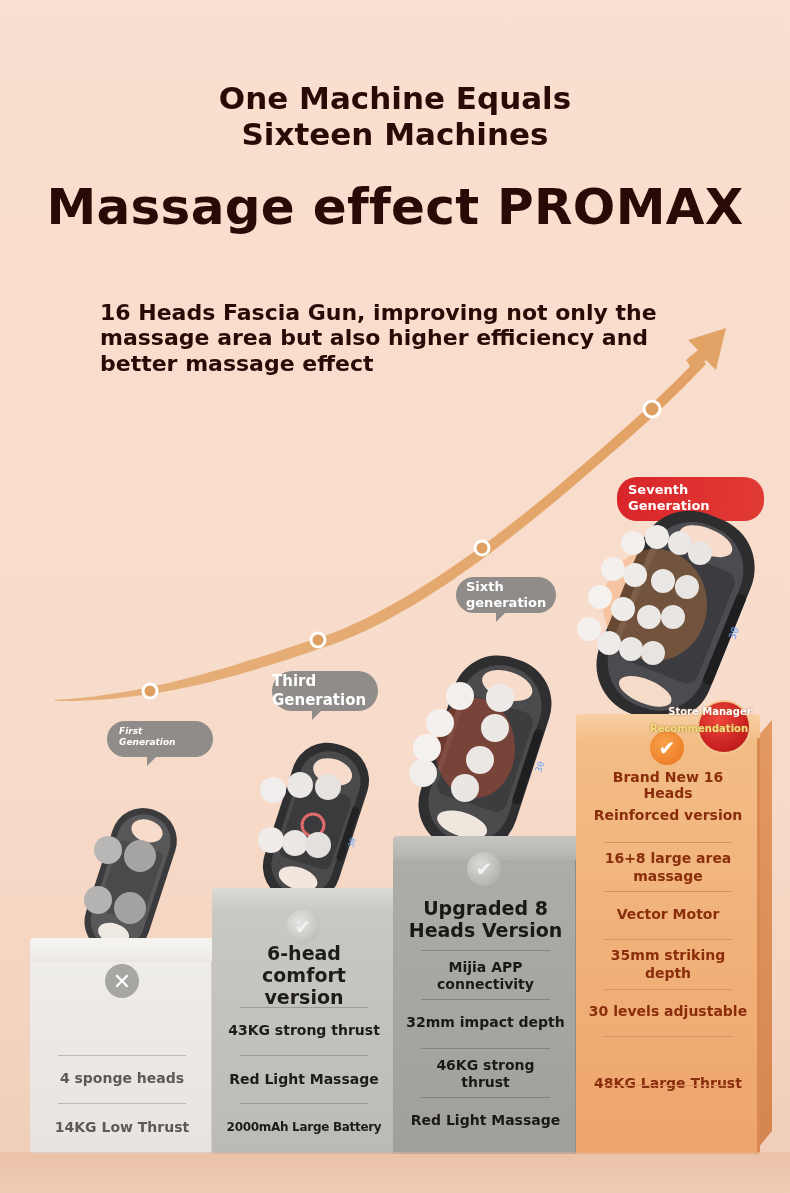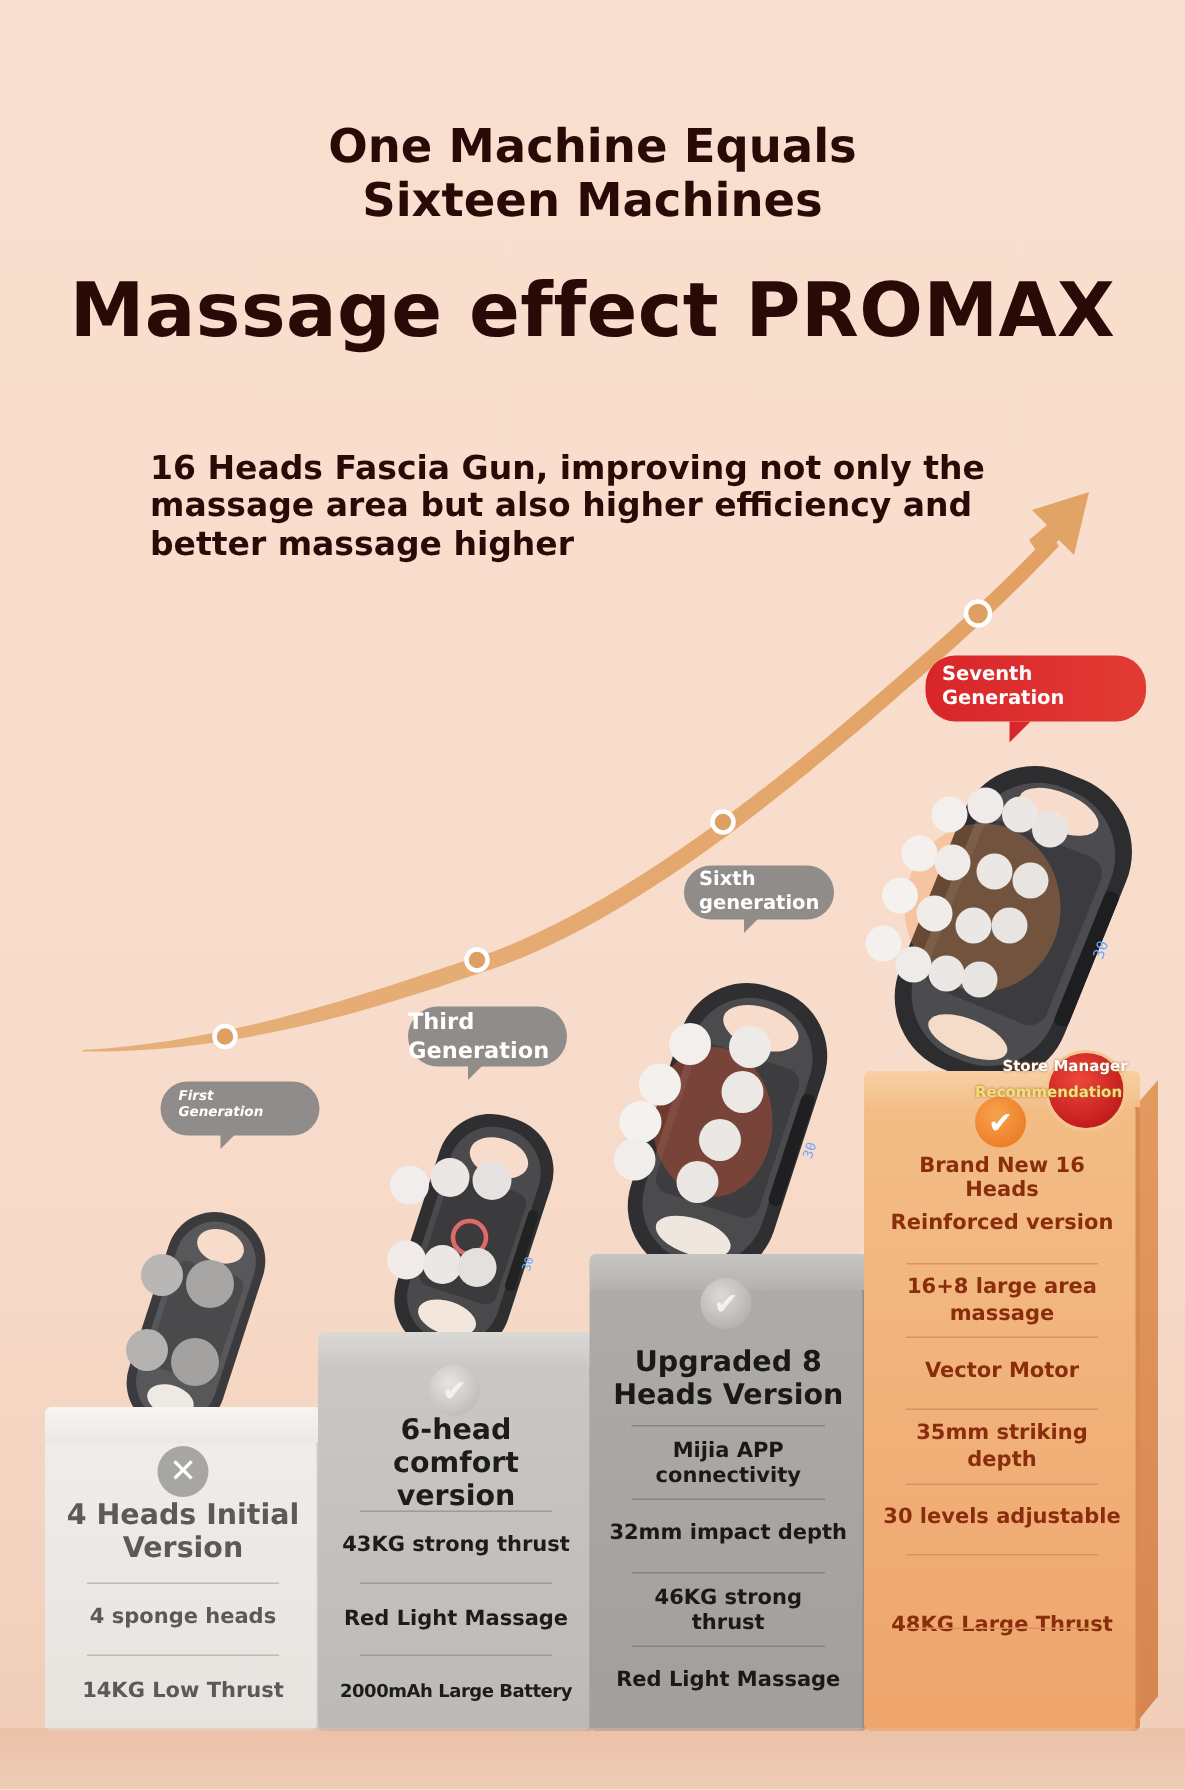--- a/index.html
+++ b/index.html
@@ -43,21 +43,21 @@
   }
   .bubble::after {
     content: "";
     position: absolute;
     left: 40px;
     bottom: -9px;
     border-left: 0 solid transparent;
     border-right: 10px solid transparent;
     border-top: 10px solid #8f8c89;
   }
-  .bubble.red { background: linear-gradient(90deg, #d9252a, #e23b34); border-radius: 20px; }
+  .bubble.red { background: linear-gradient(90deg, #d9252a, #e23b34); border-radius: 20px; margin-top: 40px; }
   .bubble.red::after { border-top-color: #d9262a; left: 56px; bottom: -14px; border-right-width: 14px; border-top-width: 14px; }
   #bubble-first { left: 107px; top: 721px; width: 106px; height: 36px; font-size: 9px; border-radius: 18px; padding: 5px 12px; font-style: italic; }
   #bubble-third { left: 272px; top: 671px; width: 106px; height: 40px; font-size: 15px; padding: 1px 0 0 0; border-radius: 20px; }
   #bubble-sixth { left: 456px; top: 577px; width: 100px; height: 36px; font-size: 13px; padding: 2px 10px; }
   #bubble-seventh { left: 617px; top: 437px; width: 147px; height: 44px; font-size: 13px; padding: 5px 11px; }
 
   
   .block {
     position: absolute;
     border-radius: 4px;
@@ -118,21 +118,21 @@
   }
 </style>
 </head>
 <body>
 
 <div class="abs headline" id="title-line1">One Machine Equals</div>
 <div class="abs headline" id="title-line2">Sixteen Machines</div>
 <div class="abs headline" id="main-title">Massage effect PROMAX</div>
 <div class="abs subtitle" id="sub1">16 Heads Fascia Gun, improving not only the</div>
 <div class="abs subtitle" id="sub2">massage area but also higher efficiency and</div>
-<div class="abs subtitle" id="sub3">better massage higher</div>
+<div class="abs subtitle" id="sub3">better massage effect</div>
 
 <svg id="curve" class="abs" viewBox="0 0 790 1193">
   <defs>
     <linearGradient id="cg" x1="0" y1="1" x2="1" y2="0">
       <stop offset="0" stop-color="#e6b07a"></stop>
       <stop offset="1" stop-color="#e2a062"></stop>
     </linearGradient>
   </defs>
 
   <path d="M55,700 C160,694 250,660 330,634 C420,600 520,520 600,450 C640,415 670,388 700,356 L706,364 C676,396 646,424 606,458 C526,528 426,610 334,644 C252,672 162,702 55,701 Z" fill="url(#cg)"></path>
@@ -244,24 +244,20 @@
   <circle cx="34" cy="138" r="12" fill="#efebe8"></circle>
   <circle cx="56" cy="144" r="12" fill="#ebe7e4"></circle>
   <circle cx="78" cy="148" r="12" fill="#e8e4e1"></circle>
   <text x="160" y="135" font-size="10" fill="#6aa8ff" font-family="DejaVu Sans Mono, monospace" transform="rotate(-70 160 135)">30</text>
 </svg>
 
 <div class="abs" id="block4-side"></div>
 
 <div class="block" id="block1">
   <div class="block-top"></div>
-  <div class="feature" style="top:36px;height:50px;font-size:19px;line-height:22px;flex-direction:column;">
-    <span>4 Heads Initial</span>
-    <span>Version</span>
-  </div>
   <div class="divider" style="top:95px"></div>
   <div class="feature" style="top:106px;height:24px;font-size:14px;">4 sponge heads</div>
   <div class="divider" style="top:143px"></div>
   <div class="feature" style="top:155px;height:24px;font-size:14px;">14KG Low Thrust</div>
 </div>
 
 <div class="block" id="block2">
   <div class="block-top"></div>
   <div class="feature" style="top:40px;height:50px;font-size:19px;line-height:22px;flex-direction:column;">
     <span>6-head comfort</span>

